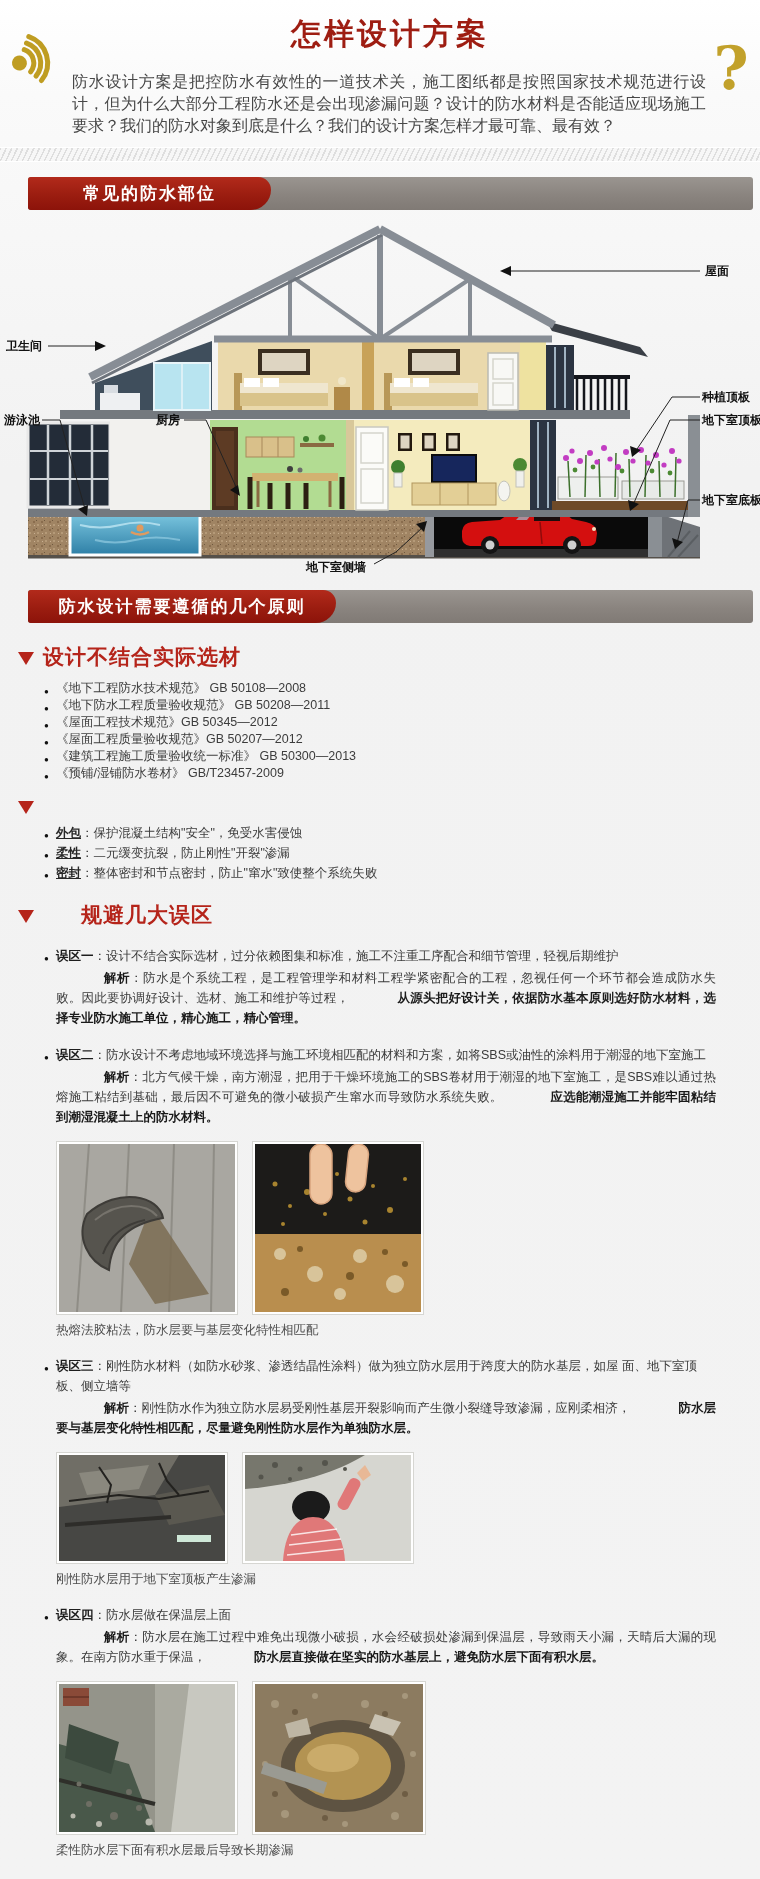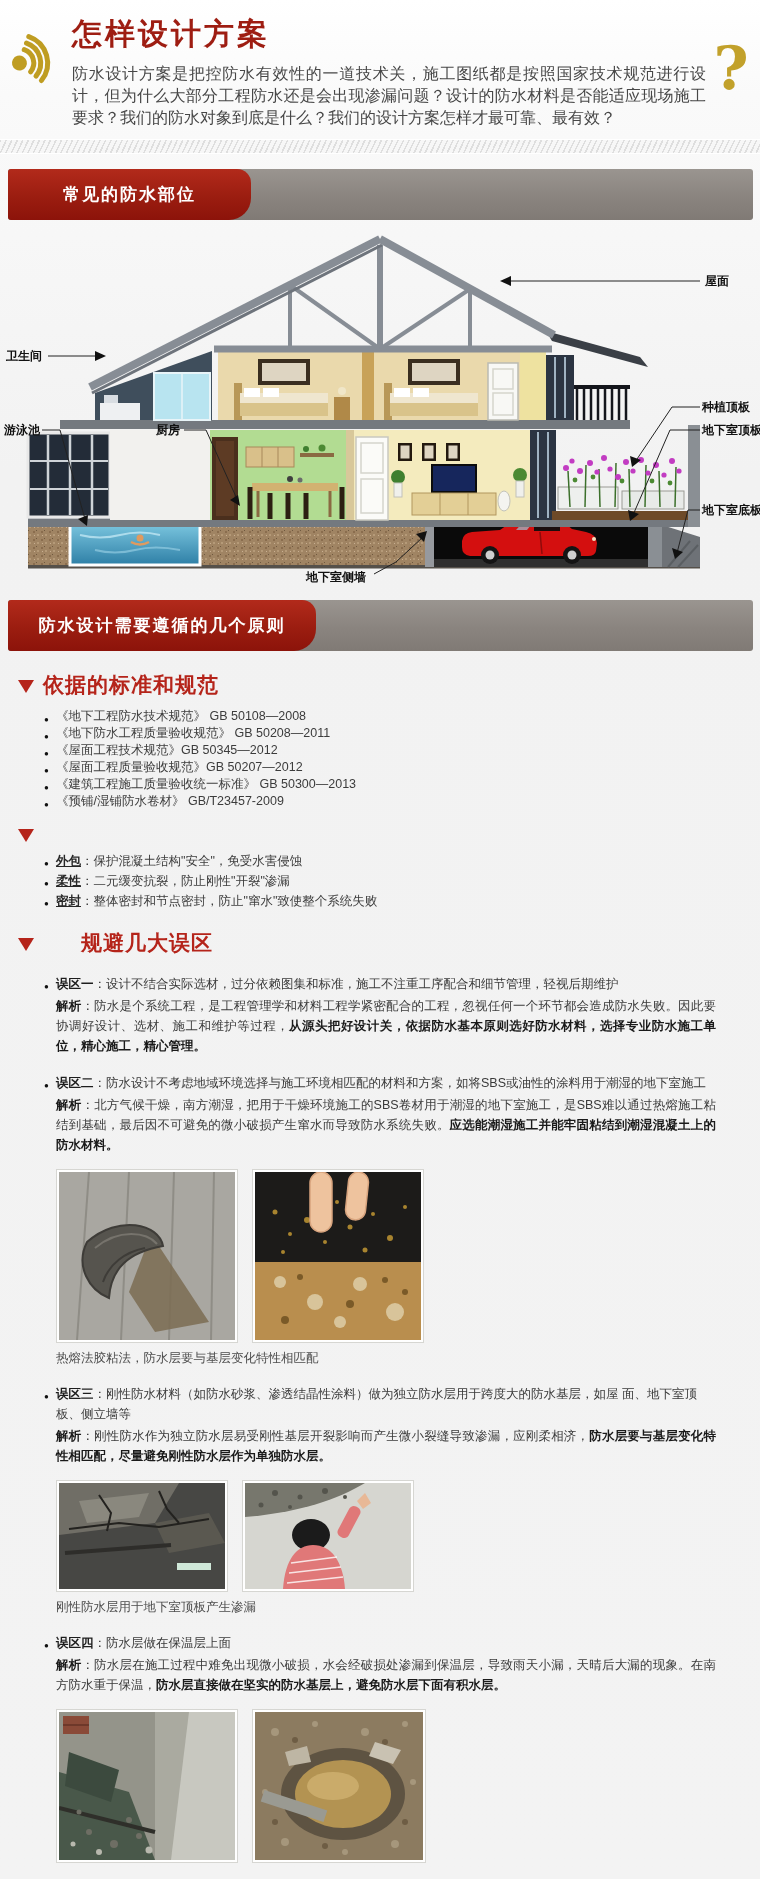--- a/index.html
+++ b/index.html
@@ -3,29 +3,29 @@
 <meta charset="utf-8">
 <style>
   html,body{margin:0;padding:0;background:#e8e8e8;}
   .page{width:760px;margin:0 auto;position:relative;
     background:linear-gradient(180deg,#ffffff 0%,#fafafa 5%,#f2f2f2 25%,#f3f3f3 100%);
     font-family:"Liberation Sans","DejaVu Sans",sans-serif;min-height:1879px;overflow:hidden;}
   
   .top{display:flex;align-items:flex-start;padding:12px 6px 4px 6px;}
   .megaphone{width:62px;flex:0 0 62px;padding-top:16px;}
   .head-main{flex:1;padding-left:4px;}
-  .page-title{font-size:30px;font-weight:bold;color:#9e1d12;letter-spacing:3px;margin:2px 0 8px 0;}
+  .page-title{font-size:30px;font-weight:bold;color:#9e1d12;letter-spacing:3px;margin:2px 0 16px 0;text-align:center;}
   .intro{font-size:16px;color:#474747;line-height:22px;margin:0;padding-right:2px;text-align:justify;}
   .qmark{flex:0 0 46px;font-family:"DejaVu Serif","Liberation Serif",serif;font-weight:bold;
     font-size:60px;line-height:1;color:#c2a12b;padding-top:26px;text-align:center;}
   
   .stripes{height:13px;margin-top:6px;border-top:1px solid #fff;border-bottom:1px solid #fff;
     background:repeating-linear-gradient(115deg,#dedede 0 1.5px,#f7f7f7 1.5px 5px);}
   
-  .banner{position:relative;margin:15px 7px 0 8px;height:51px;}
+  .banner{position:relative;margin:15px 7px 0 28px;height:33px;}
   .banner .bar{position:absolute;inset:0;border-radius:3px;
     background:linear-gradient(180deg,#9a9590,#8a847f 55%,#807a75);}
   .banner .red{position:absolute;left:0;top:0;bottom:0;box-sizing:border-box;
     background:linear-gradient(180deg,#b22a1b,#9b1d10 55%,#8c130a);
     border-radius:3px 14px 22px 3px;color:#fff;font-weight:bold;font-size:17px;letter-spacing:2px;
     display:flex;align-items:center;justify-content:center;}
   .red.w1{width:243px;} .red.w2{width:308px;}
   
   .diagram{display:block;margin-top:5px;}
   .dlabel{font-size:12px;font-weight:bold;fill:#111;}
@@ -41,21 +41,21 @@
   ul.plain .dot{position:absolute;left:0;top:3px;font-size:8px;color:#111;}
   .std-list li{font-size:12.5px;line-height:17px;}
   .eff-list li{font-size:12.5px;line-height:20px;}
   .eff-list b{color:#272727;text-decoration:underline;}
   .mis-wrap{margin:14px 44px 0 44px;}
   .mis-item{margin-top:17px;}
   .mis-title{position:relative;padding-left:12px;font-size:12.5px;line-height:20px;color:#3a3a3a;}
   .mis-title .dot{position:absolute;left:0;top:3px;font-size:8px;color:#111;}
   .mis-title b{color:#1d1d1d;}
   .mis-analysis{padding-left:12px;font-size:12.5px;line-height:20px;color:#3a3a3a;margin-top:2px;text-align:justify;}
-  .mis-analysis b{color:#1a1a1a;}
+  .mis-analysis b{color:#1a1a1a;margin-left:48px;}
   .photo-row{display:flex;gap:14px;margin:14px 0 0 12px;}
   .photo{margin:0;background:#fff;border:1px solid #d6d6d2;padding:2px;}
   .photo svg{display:block;}
   .photo-caption{font-size:12.5px;color:#4c4c4c;margin:7px 0 0 12px;}
 </style>
 </head>
 <body>
 
 <div class="page">
 
@@ -339,21 +339,21 @@
     </g>
   </svg>
 
   <div class="banner">
     <div class="bar"></div>
     <div class="red w2">防水设计需要遵循的几个原则</div>
   </div>
 
   <div class="sec-h m-std">
     <div class="tri"></div>
-    <div class="txt">依据的标准和规范</div>
+    <div class="txt">设计不结合实际选材</div>
   </div>
   <ul class="plain std-list">
     <li><span class="dot">●</span><span>《地下工程防水技术规范》 GB 50108—2008</span></li>
     <li><span class="dot">●</span><span>《地下防水工程质量验收规范》 GB 50208—2011</span></li>
     <li><span class="dot">●</span><span>《屋面工程技术规范》GB 50345—2012</span></li>
     <li><span class="dot">●</span><span>《屋面工程质量验收规范》GB 50207—2012</span></li>
     <li><span class="dot">●</span><span>《建筑工程施工质量验收统一标准》 GB 50300—2013</span></li>
     <li><span class="dot">●</span><span>《预铺/湿铺防水卷材》 GB/T23457-2009</span></li>
   </ul>
 
@@ -533,16 +533,17 @@
             </g>
             <ellipse cx="88" cy="82" rx="62" ry="46" fill="#5e5342"></ellipse>
             <ellipse cx="88" cy="82" rx="48" ry="34" fill="#b39352"></ellipse>
             <ellipse cx="78" cy="74" rx="26" ry="14" fill="#cfb270" opacity=".8"></ellipse>
             <rect x="6" y="88" width="66" height="12" fill="#9a9a92" transform="rotate(18 39 94)"></rect>
             <polygon points="120,30 146,38 138,52 114,44" fill="#c9c2b2"></polygon>
             <polygon points="30,40 52,34 56,50 34,54" fill="#beb6a4"></polygon>
           </svg>
         </figure>
       </div>
+      <div class="photo-caption">柔性防水层下面有积水层最后导致长期渗漏</div>
     </div>
 
   </div>
 </div>
 
 </body></html>

